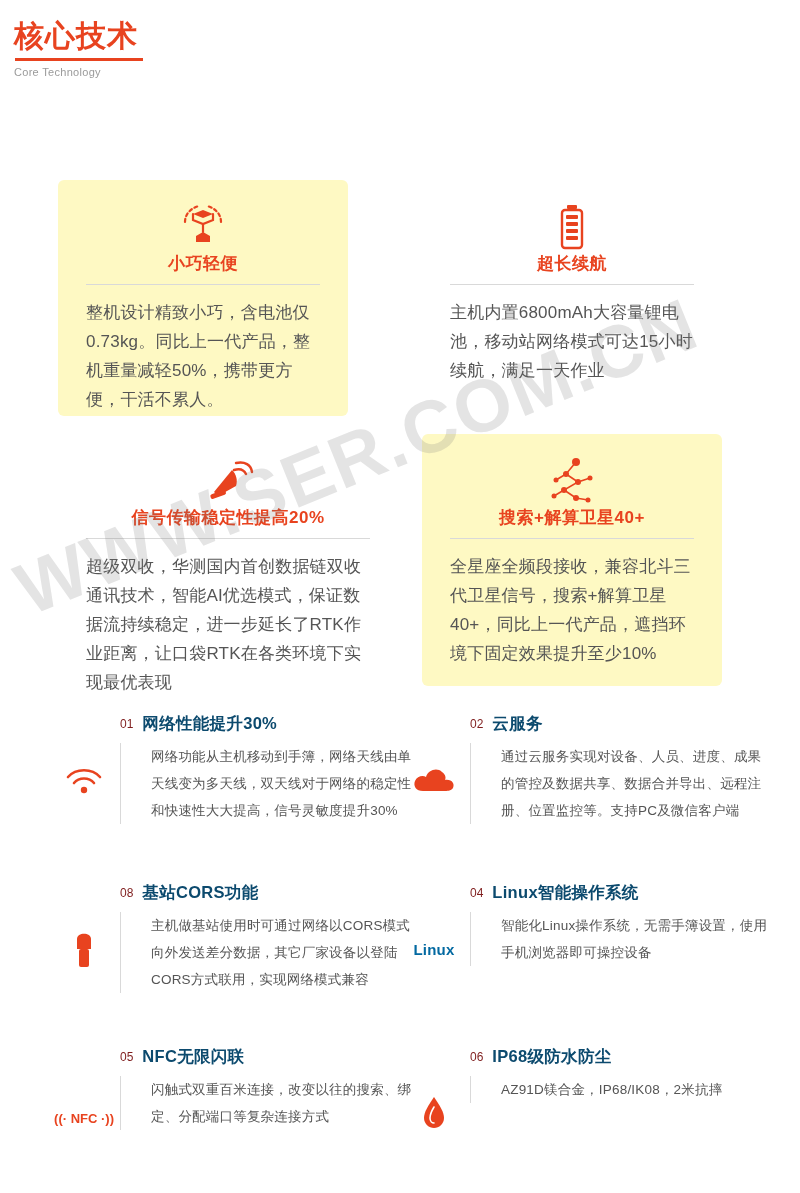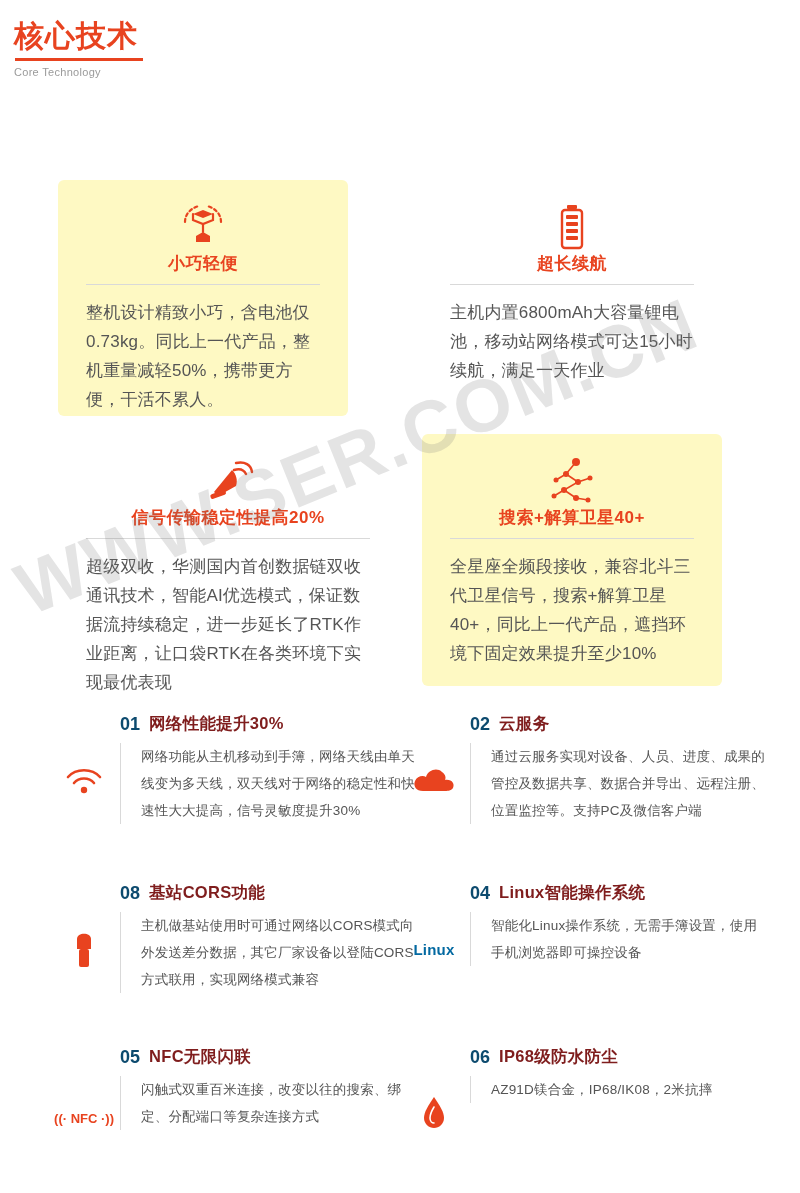--- a/index.html
+++ b/index.html
@@ -126,36 +126,36 @@
   .feature {
     position: absolute;
     width: 300px;
   }
   .feat-head {
     display: flex;
     align-items: center;
     margin-bottom: 8px;
   }
   .feat-num {
-    font-size: 18px;
-    font-weight: bold;
-    color: #0c4a6e;
+    font-size: 12px;
+    font-weight: normal;
+    color: #7f1d1d;
     margin-right: 9px;
     font-family: "Liberation Sans", sans-serif;
     letter-spacing: 0;
   }
   .feat-title {
     font-size: 16.5px;
     font-weight: bold;
-    color: #7f1d1d;
+    color: #0c4a6e;
     letter-spacing: 0.3px;
   }
   .feat-body {
     border-left: 1px solid #d9d9d9;
-    padding-left: 20px;
+    padding-left: 30px;
     font-size: 13.5px;
     line-height: 27px;
     color: #555;
     letter-spacing: 0.2px;
   }
   .feat-icon {
     position: absolute;
     left: -62px;
     top: 44px;
     width: 52px;

